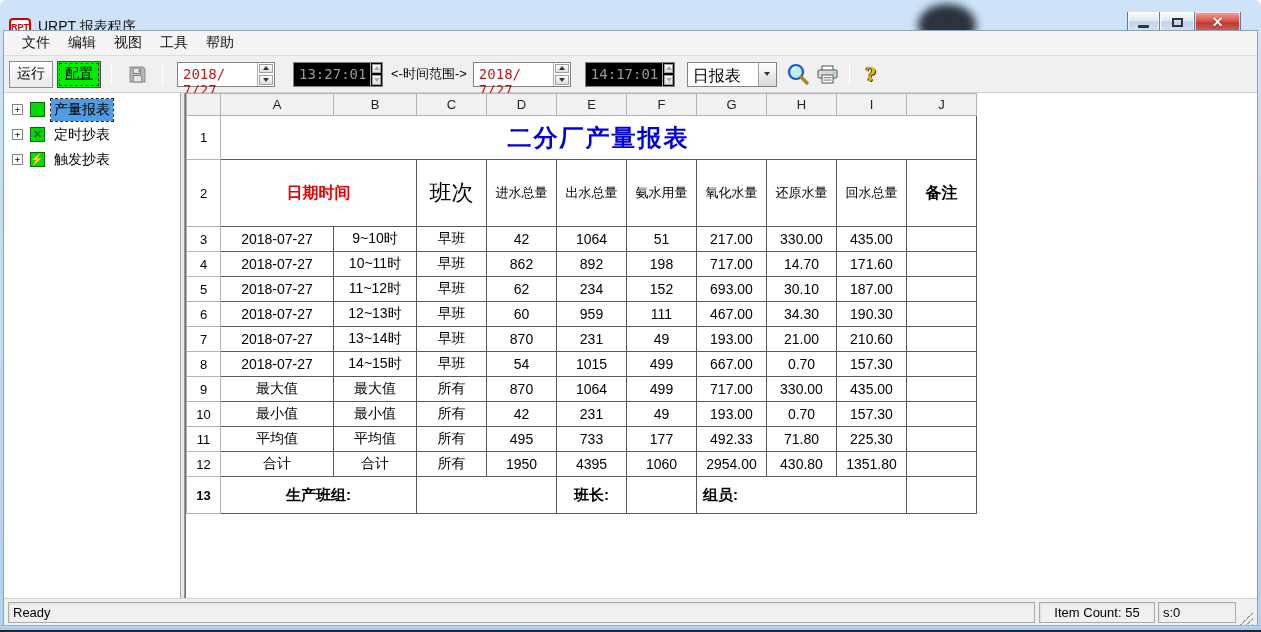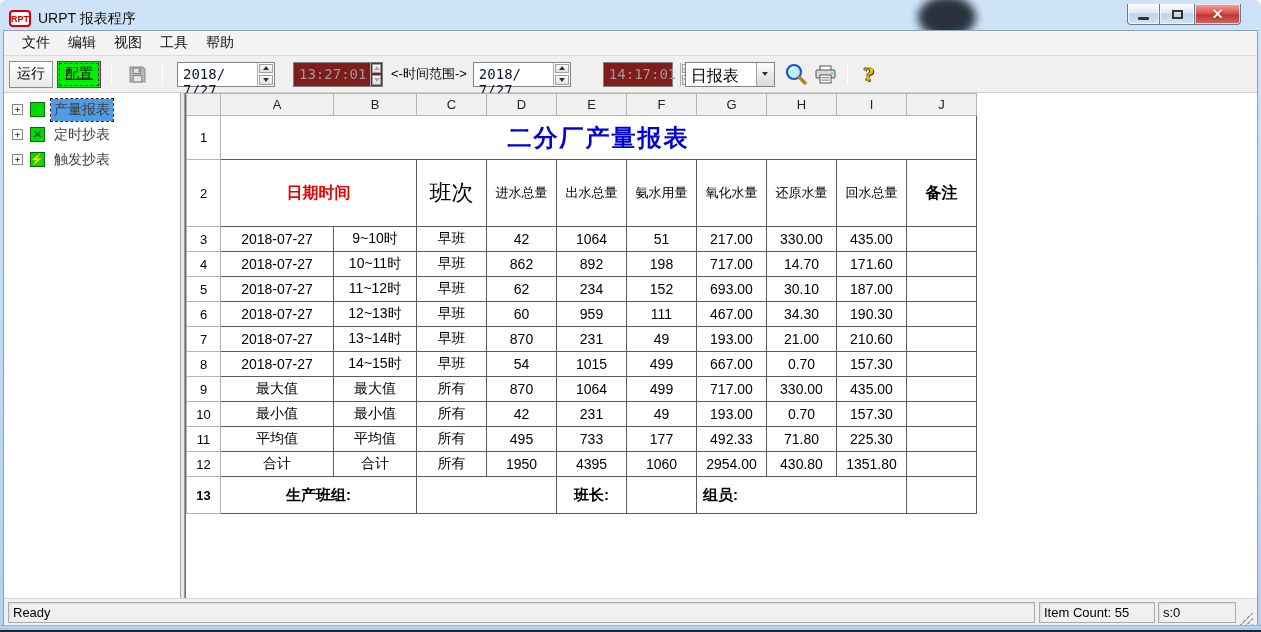--- a/index.html
+++ b/index.html
@@ -1,21 +1,21 @@
 <!DOCTYPE html>
 <html><head>
 <meta charset="utf-8">
 <style>
   * { margin:0; padding:0; box-sizing:border-box; }
   html,body { width:1261px; height:632px; font-family:"Liberation Sans", sans-serif; }
   .window { position:relative; width:1261px; height:632px;
     background:linear-gradient(#cfe3f8,#b2d2f0); border-radius:6px 6px 0 0; overflow:hidden; }
 
   
-  .titlebar { position:absolute; left:0; top:4px; width:100%; height:30px; }
+  .titlebar { position:absolute; left:0; top:12px; width:100%; height:30px; }
   .app-logo { position:absolute; left:9px; top:6px; width:22px; height:17px; background:#fff;
     border:2px solid #d40000; border-radius:4px; display:flex; align-items:center; justify-content:center; }
   .app-logo span { color:#d40000; font-size:9px; font-weight:bold; letter-spacing:0; }
   .win-title { position:absolute; left:38px; top:6px; font-size:14px; color:#111; }
   .blob { position:absolute; left:918px; top:-8px; width:58px; height:42px; background:#1c242e;
     border-radius:50%; filter:blur(4px); opacity:.92; }
   .winbtns { position:absolute; right:20px; top:0; display:flex; }
   .winbtn { height:21px; border:1px solid #5f7b99; border-top:none; display:flex; align-items:center; justify-content:center;
     background:linear-gradient(#fdfdfd,#dbe6f3 45%,#c0d2e8 50%,#d7e4f2); box-shadow:inset 0 0 0 1px rgba(255,255,255,.7); }
   .winbtn.min { width:33px; border-radius:0 0 0 4px; }
@@ -35,22 +35,22 @@
   .menu-item { font-size:14px; color:#111; padding:2px 9px; cursor:default; }
 
   .toolbar { position:relative; height:37px; background:#f0f0f0; border-bottom:1px solid #d0d0d0;
     display:flex; align-items:center; }
   .tbtn { height:27px; margin-left:5px; padding:0 7px; font-size:14px; color:#000;
     background:linear-gradient(#ffffff,#e9e9e9); border:1px solid #8c8c8c; font-family:inherit; }
   .tbtn.config { background:#00f000; border:1px solid #4e4e4e; outline:1px dashed #2d2d2d; outline-offset:-3px; margin-left:4px;text-decoration:underline; }
   .tsep { width:1px; height:22px; background:#b8b8b8; border-right:1px solid #fff; margin:0 10px; }
   .ticon { width:22px; height:22px; display:flex; align-items:center; justify-content:center; margin:0 4px; }
   .editbox { height:25px; background:#fff; border:1px solid #828282; display:flex; align-items:stretch; margin-left:4px; }
-  .editbox .val { font-family:"DejaVu Sans Mono", monospace; font-size:14px; color:#0f172a; padding:3px 4px 0 5px; }
-  .editbox.dis { background:#7f1d1d; }
+  .editbox .val { font-family:"DejaVu Sans Mono", monospace; font-size:14px; color:#b91c1c; padding:3px 4px 0 5px; }
+  .editbox.dis { background:#000000; }
   .editbox.dis .val { color:#9a9a9a; }
   .spin { width:17px; display:flex; flex-direction:column; border-left:1px solid #aeaeae; }
   .spin div { flex:1; background:linear-gradient(#fdfdfd,#dfdfdf); border:1px solid #9f9f9f; margin:1px;
     display:flex; align-items:center; justify-content:center; }
   .arr-up { width:0; height:0; border-left:3px solid transparent; border-right:3px solid transparent; border-bottom:4px solid #333; }
   .arr-dn { width:0; height:0; border-left:3px solid transparent; border-right:3px solid transparent; border-top:4px solid #333; }
   .dis .arr-up { border-bottom-color:#a9a9a9; } .dis .arr-dn { border-top-color:#a9a9a9; }
   .range-label { font-size:13px; color:#000; margin:0 6px 0 8px; white-space:nowrap; }
   .combo { height:25px; min-width:90px; background:#fff; border:1px solid #828282; display:flex; margin-left:12px; }
   .combo .val { flex:1; font-size:16px; padding:3px 4px 0 5px; }
@@ -63,21 +63,21 @@
   .sidebar { width:177px; background:#fff; border-right:1px solid #a5a5a5; padding-top:4px; }
   .tree-row { display:flex; align-items:center; height:25px; padding-left:8px; }
   .expander { width:11px; height:11px; border:1px solid #848484; background:#fff; font-size:9px; line-height:9px;
     text-align:center; color:#000; margin-right:7px; font-family:"DejaVu Sans Mono", monospace; }
   .node-ic { width:15px; height:15px; margin-right:6px; position:relative; }
   .ic-sq { background:#00dc00; border:1px solid #0a6a0a; width:100%; height:100%; }
   .ic-x { background:#00dc00; border:1px solid #0a6a0a; width:100%; height:100%; display:flex; align-items:center; justify-content:center;
     color:#063; font-weight:bold; font-size:11px; }
   .ic-bolt { background:#00dc00; border:1px solid #0a6a0a; width:100%; height:100%; display:flex; align-items:center; justify-content:center;
     color:#c00; font-weight:bold; font-size:11px; }
-  .tree-label { font-size:14px; color:#404040; padding:2px 3px; }
+  .tree-label { font-size:14px; color:#000000; padding:2px 3px; }
   .tree-label.sel { background:#4f9be4; outline:1px dashed #222; outline-offset:0; }
   .splitter { width:4px; background:#e8e8e8; border-right:1px solid #9a9a9a; }
   .main { flex:1; background:#fff; border-left:1px solid #6f6f6f; overflow:hidden; }
 
   
   table.sheet { border-collapse:collapse; table-layout:fixed; }
   .sheet td, .sheet th { padding:0; text-align:center; vertical-align:middle; overflow:hidden; white-space:nowrap; }
   .sheet th { background:#f1f1f1; border:1px solid #b3b3b3; font-weight:normal; font-size:13px; color:#222; height:22px; }
   .sheet td { border:1px solid #5a5a5a; font-size:14px; color:#000; }
   .sheet td.rowhdr { border:1px solid #b3b3b3; background:#fff; font-size:13px; }
@@ -90,21 +90,21 @@
   tr.drow { height:25px; }
   tr.r13 { height:37px; } tr.r13 td { font-size:15px; font-weight:bold; }
   tr.r13 td.left { text-align:left; padding-left:6px; }
 
   
   .statusbar { position:relative; height:28px; background:#f0f0f0; border-top:1px solid #d5d5d5;
     display:flex; align-items:center; padding:0 4px; }
   .panel { height:21px; border:1px solid #ababab; box-shadow:inset 1px 1px 2px rgba(0,0,0,.08);
     font-size:13px; color:#000; padding:2px 4px 0 4px; background:#f0f0f0; }
   .panel.ready { flex:1; margin-right:4px; }
-  .panel.count { width:116px; margin-right:3px; }
+  .panel.count { width:116px; margin-right:3px;text-align:center; }
   .panel.sess { width:78px; }
   .grip { width:14px; height:14px; margin-left:3px; align-self:flex-end;
     background:linear-gradient(135deg, transparent 0 50%, #9a9a9a 50% 55%, transparent 55% 70%, #9a9a9a 70% 75%, transparent 75% 90%, #9a9a9a 90% 95%, transparent 95%); }
 
   .bottom-edge { position:absolute; left:0; bottom:0; width:100%; height:7px;
     background:linear-gradient(#bcd6ef,#9cc0e4); border-top:1px solid #8fb2d6; box-shadow:inset 0 -2px 0 #17293d; }
 
   svg { display:block; }
 </style>
 </head>
@@ -184,21 +184,21 @@
         <span class="val" style="flex:1">2018/ 7/27</span>
         <div class="spin">
             <div>
               <span class="arr-up"></span>
             </div>
             <div>
               <span class="arr-dn"></span>
             </div>
           </div>
       </div>
-      <div class="editbox dis" style="width:70px; margin-left:32px">
+      <div class="editbox dis" style="width:90px; margin-left:14px">
         <span class="val" style="flex:1">14:17:01</span>
         <div class="spin">
             <div>
               <span class="arr-up"></span>
             </div>
             <div>
               <span class="arr-dn"></span>
             </div>
           </div>
       </div>

